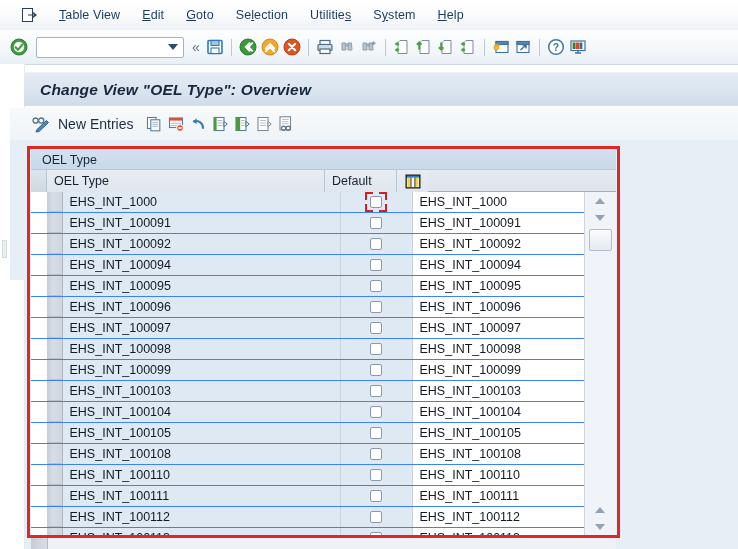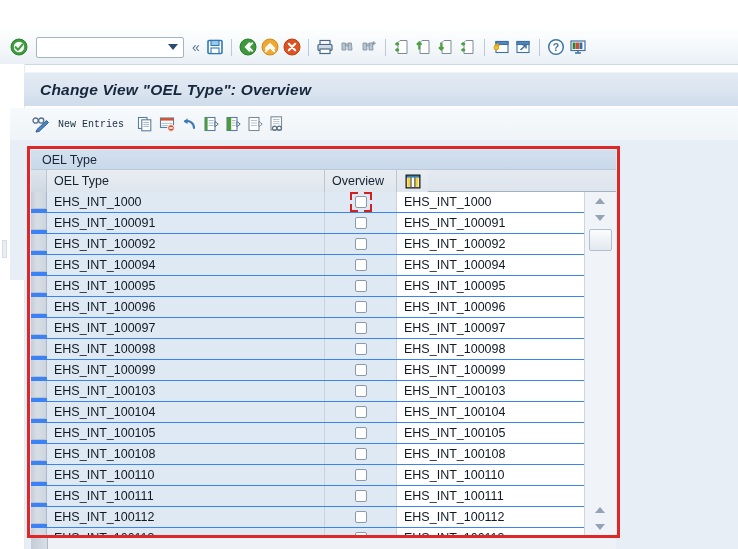--- a/index.html
+++ b/index.html
@@ -81,21 +81,21 @@
   }
 
   
   .apptoolbar {
     position: absolute; left: 0; top: 108px; width: 738px; height: 32px;
     background: linear-gradient(to bottom, #f7fafc 0%, #eff4f8 100%);
     border-bottom: 1px solid #dbe3ec;
     display: flex; align-items: center;
   }
   .newentries-label {
-    font-size: 10px; color: #1b2d42; margin: 0 4px 0 6px; white-space: nowrap; font-family: Liberation Mono, monospace;
+    font-size: 14px; color: #1b2d42; margin: 0 4px 0 6px; white-space: nowrap;
   }
 
   
   .content {
     position: absolute; left: 0; top: 140px; width: 738px; height: 409px;
     background: #e8eef5;
   }
   .redframe {
     position: absolute; left: 27px; top: 146px; width: 593px; height: 392px;
     border: 3px solid #e02727; box-sizing: border-box;
@@ -132,21 +132,21 @@
   .c-def   { width: 72px; }
   .c-desc  { width: 188px; border-right: none; }
   .hcell-conf {
     width: 31px; height: 22px; display: flex; align-items: center;
     justify-content: center;
     background: linear-gradient(to bottom, #e9edf2 0%, #dfe6ee 100%);
   }
 
   .rowsarea { position: relative; height: 343px; overflow: hidden; }
   .row { display: flex; height: 21px; box-sizing: border-box;
-         border-bottom: 4px solid #3b82f6; }
+         border-bottom: 1px solid #3b82f6; justify-content: center; }
   .rowsel {
     width: 16px; box-sizing: border-box;
     background: linear-gradient(to right, #c4ccd6 0%, #d8dee6 40%, #cdd5de 100%);
     border-right: 1px solid #aeb9c5; border-bottom: 1px solid #b9c2cc;
   }
   .cell {
     box-sizing: border-box; font-size: 12.5px; color: #111a24;
     display: flex; align-items: center; padding-left: 7px;
     border-right: 1px solid #c9d3de; height: 20px; overflow: hidden;
     white-space: nowrap;
@@ -219,20 +219,37 @@
   .leftrail-mark {
     position: absolute; left: 2px; top: 176px; width: 5px; height: 18px;
     background: #e9eef4; border: 1px solid #d4dce5; box-sizing: border-box;
   }
 </style>
 </head>
 <body>
 
 <div id="app">
 
+  <div class="menubar">
+    <div class="menu-sysicon">
+      <svg width="16" height="14" viewBox="0 0 16 14">
+        <rect x="0.5" y="0.5" width="10" height="13" fill="#ffffff" stroke="#2c3f55"></rect>
+        <path d="M6 7 h7 M10 4 l4 3 l-4 3" fill="none" stroke="#2c3f55" stroke-width="1.2"></path>
+      </svg>
+    </div>
+    <div class="menu-items">
+      <div class="menu-item"><u>T</u>able View</div>
+      <div class="menu-item"><u>E</u>dit</div>
+      <div class="menu-item"><u>G</u>oto</div>
+      <div class="menu-item">Se<u>l</u>ection</div>
+      <div class="menu-item">Utilitie<u>s</u></div>
+      <div class="menu-item">S<u>y</u>stem</div>
+      <div class="menu-item"><u>H</u>elp</div>
+    </div>
+  </div>
 
   <div class="systoolbar">
     <div style="width:8px;flex:none"></div>
     <div class="icobtn">
       <svg width="18" height="18" viewBox="0 0 18 18">
         <circle cx="9" cy="9" r="8" fill="#3d9e3d" stroke="#2f7c2f"></circle>
         <circle cx="9" cy="9" r="5.2" fill="#ffffff"></circle>
         <path d="M5.6 9.2 l2.4 2.6 l4.3 -5.2" fill="none" stroke="#3d9e3d" stroke-width="2.1" stroke-linecap="round" stroke-linejoin="round"></path>
       </svg>
     </div>
@@ -442,21 +459,21 @@
   </div>
 
   <div class="grpcaption">
     <span>OEL Type</span>
   </div>
 
   <div class="grid">
     <div class="hdrrow">
       <div class="hcell sel"></div>
       <div class="hcell c-type">OEL Type</div>
-      <div class="hcell c-def">Overview</div>
+      <div class="hcell c-def">Default</div>
       <div class="hcell-conf">
         <svg width="16" height="15" viewBox="0 0 16 15">
           <rect x="0.5" y="0.5" width="15" height="14" fill="#1a1a1a"></rect>
           <rect x="1.8" y="3.4" width="12.4" height="9.8" fill="#ffffff"></rect>
           <rect x="1.8" y="1.6" width="12.4" height="1.8" fill="#2f7fc4"></rect>
           <rect x="2.4" y="3.8" width="3.2" height="9" fill="#f4d43c"></rect>
           <rect x="6.3" y="3.8" width="3.2" height="9" fill="#ffffff"></rect>
           <rect x="10.2" y="3.8" width="3.2" height="9" fill="#f4d43c"></rect>
           <path d="M6.0 3.6 v9.4 M9.9 3.6 v9.4" stroke="#1a1a1a" stroke-width="0.9"></path>
         </svg>

